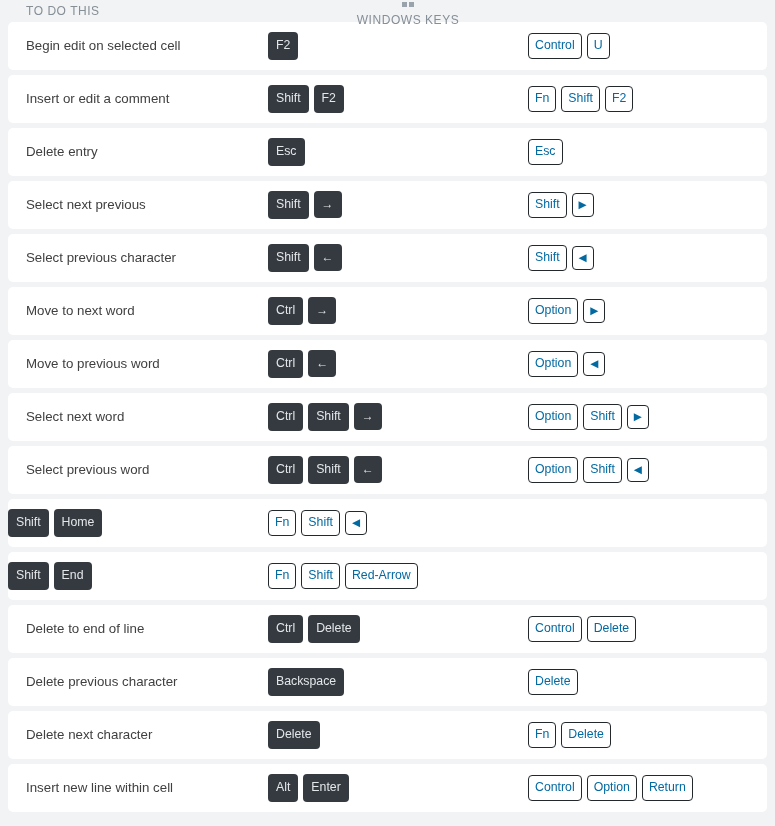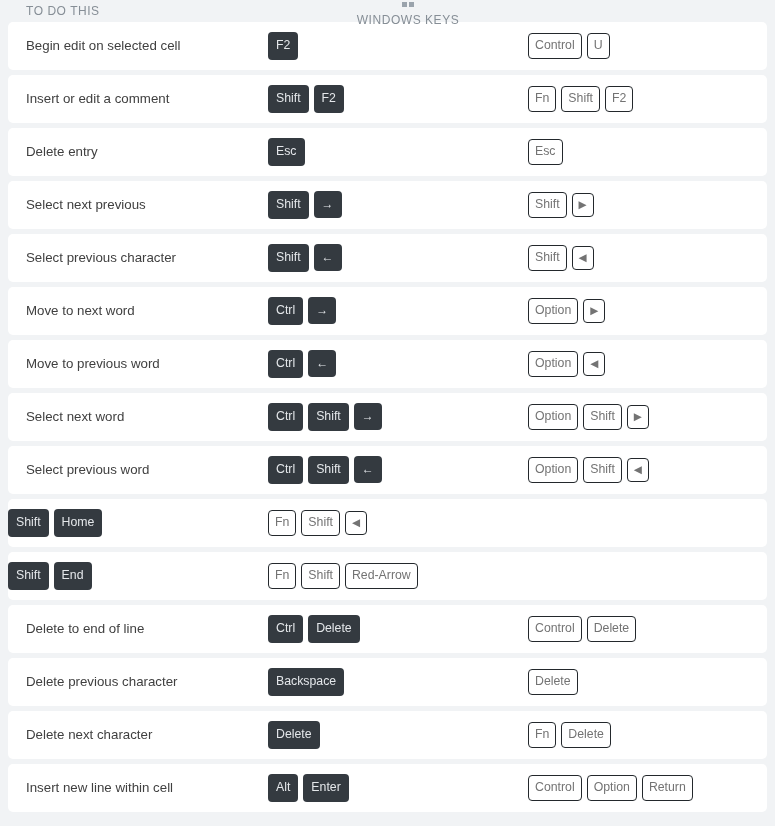--- a/index.html
+++ b/index.html
@@ -100,21 +100,21 @@
   }
   .key.win {
     background: #343a40;
     color: #e4e7ea;
     border-radius: 4px;
     padding: 7px 8px 8px;
     min-width: 14px;
   }
   .key.mac {
     background: #ffffff;
-    color: #737373;
+    color: #0369a1;
     border: 1.6px solid #23282c;
     border-radius: 4px;
     padding: 5px 6px 6px;
     min-width: 12px;
   }
   .key .arr {
     font-size: 12px;
     line-height: 1;
     display: inline-block;
   }

